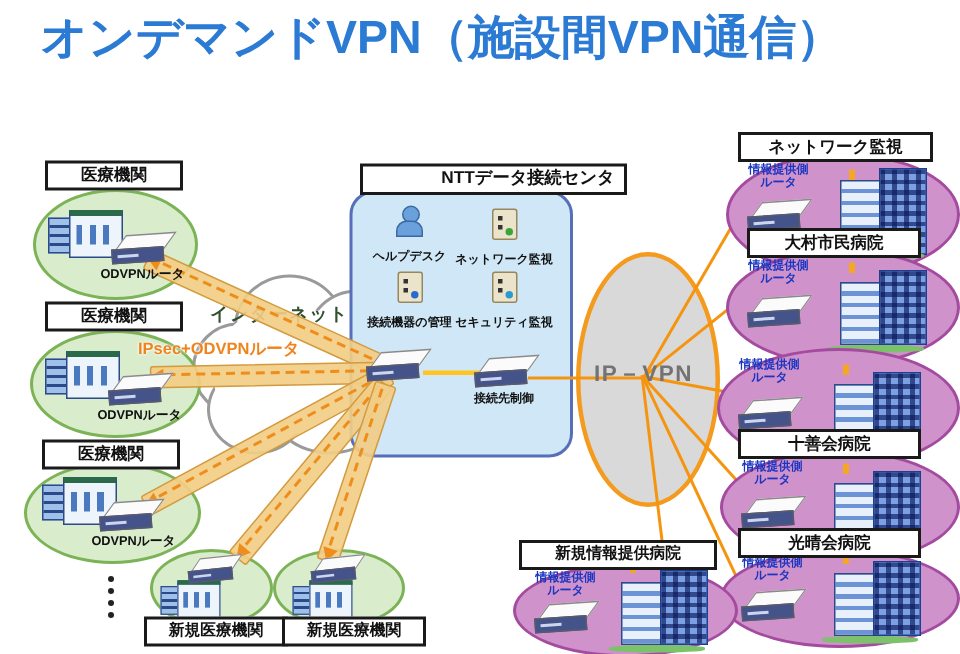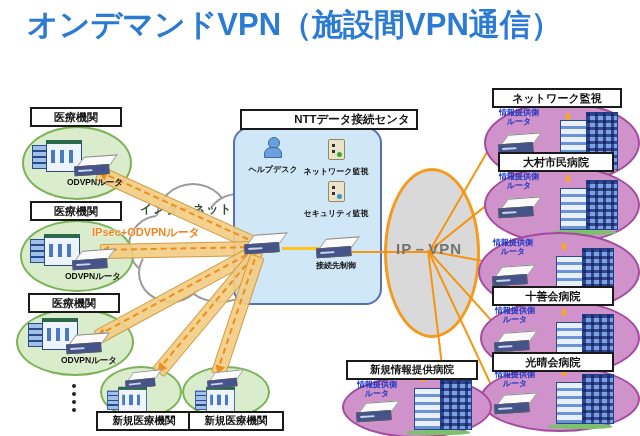--- a/index.html
+++ b/index.html
@@ -95,20 +95,24 @@
   <div class="tag" id="ntt-tag">NTTデータ接続センタ</div>
 
   <div class="svc" style="left:244px;top:137px;width:58px;">
     <span class="pi"></span>
     <div class="lbl">ヘルプデスク</div>
   </div>
   <div class="svc" style="left:300px;top:139px;width:72px;">
     <span class="si dot-green"></span>
     <div class="lbl">ネットワーク監視</div>
   </div>
+  <div class="svc" style="left:240px;top:181px;width:66px;">
+    <span class="si dot-blue"></span>
+    <div class="lbl">接続機器の管理</div>
+  </div>
   <div class="svc" style="left:300px;top:181px;width:72px;">
     <span class="si dot-teal"></span>
     <div class="lbl">セキュリティ監視</div>
   </div>
 
   <div class="g-ell" style="left:22px;top:126px;width:106px;height:70px;"></div>
   <div class="g-ell" style="left:20px;top:220px;width:110px;height:68px;"></div>
   <div class="g-ell" style="left:16px;top:308px;width:114px;height:64px;"></div>
   <div class="g-ell" style="left:100px;top:366px;width:78px;height:48px;"></div>
   <div class="g-ell" style="left:182px;top:366px;width:84px;height:48px;"></div>

